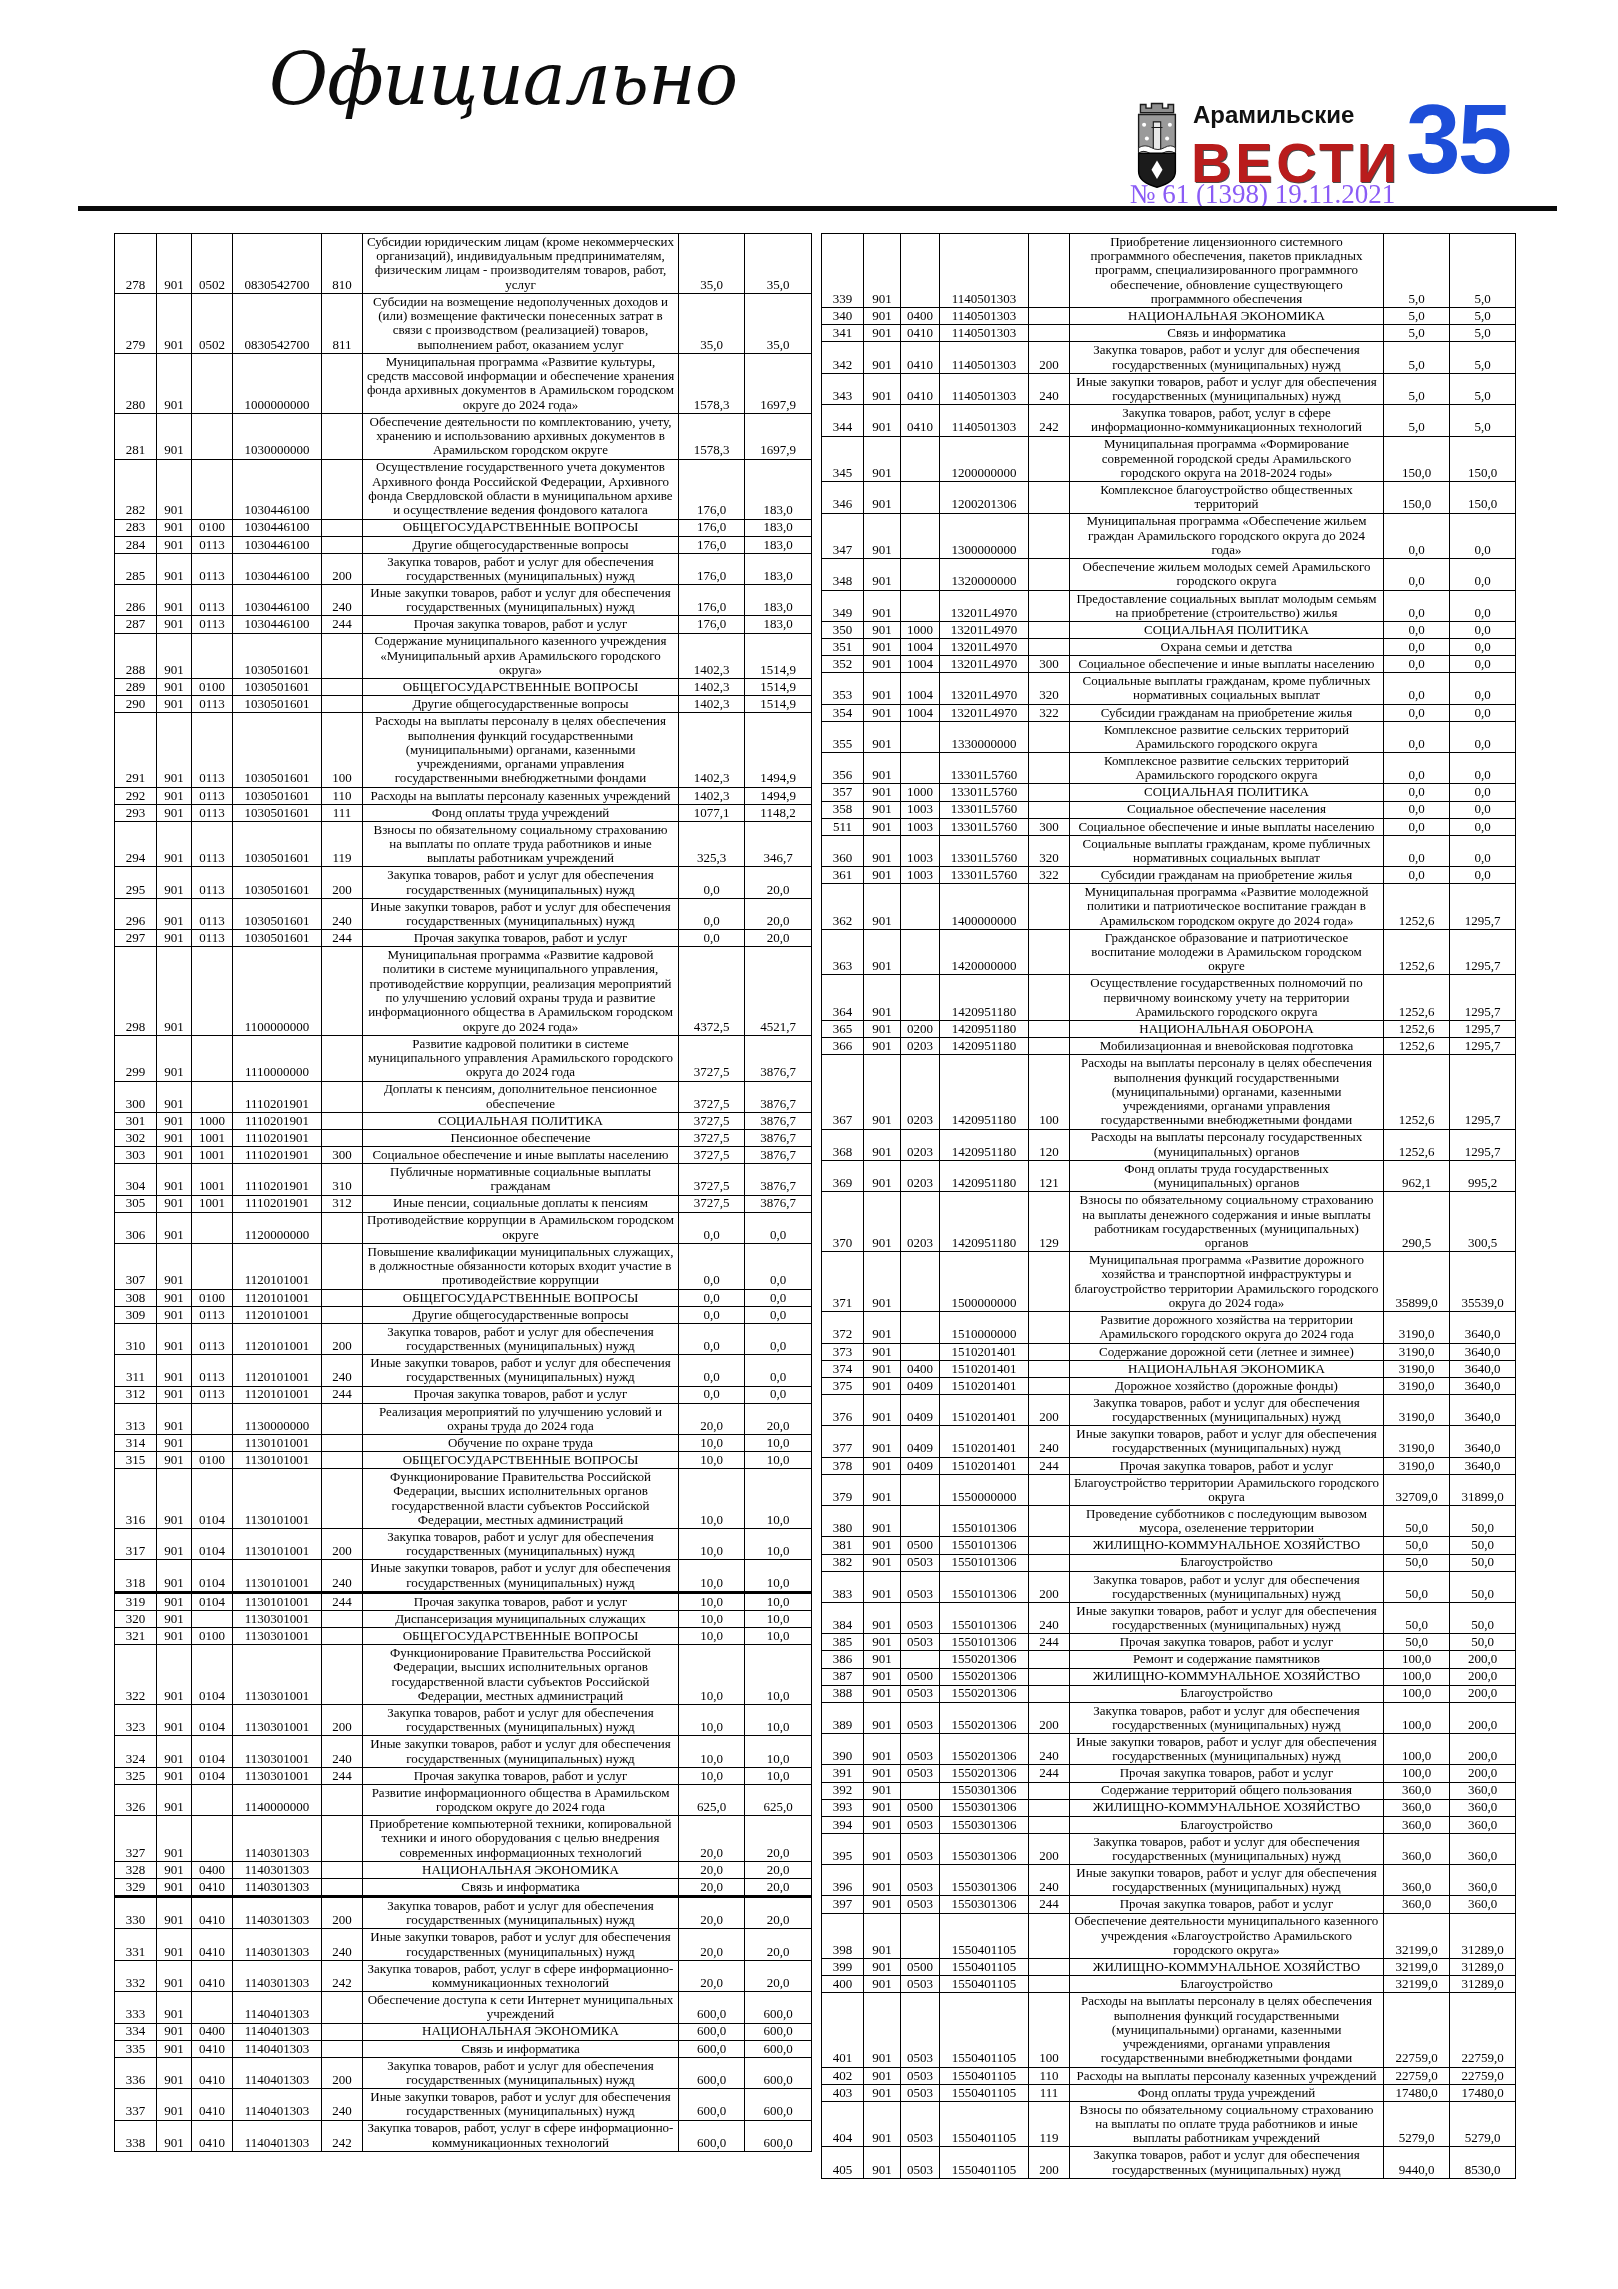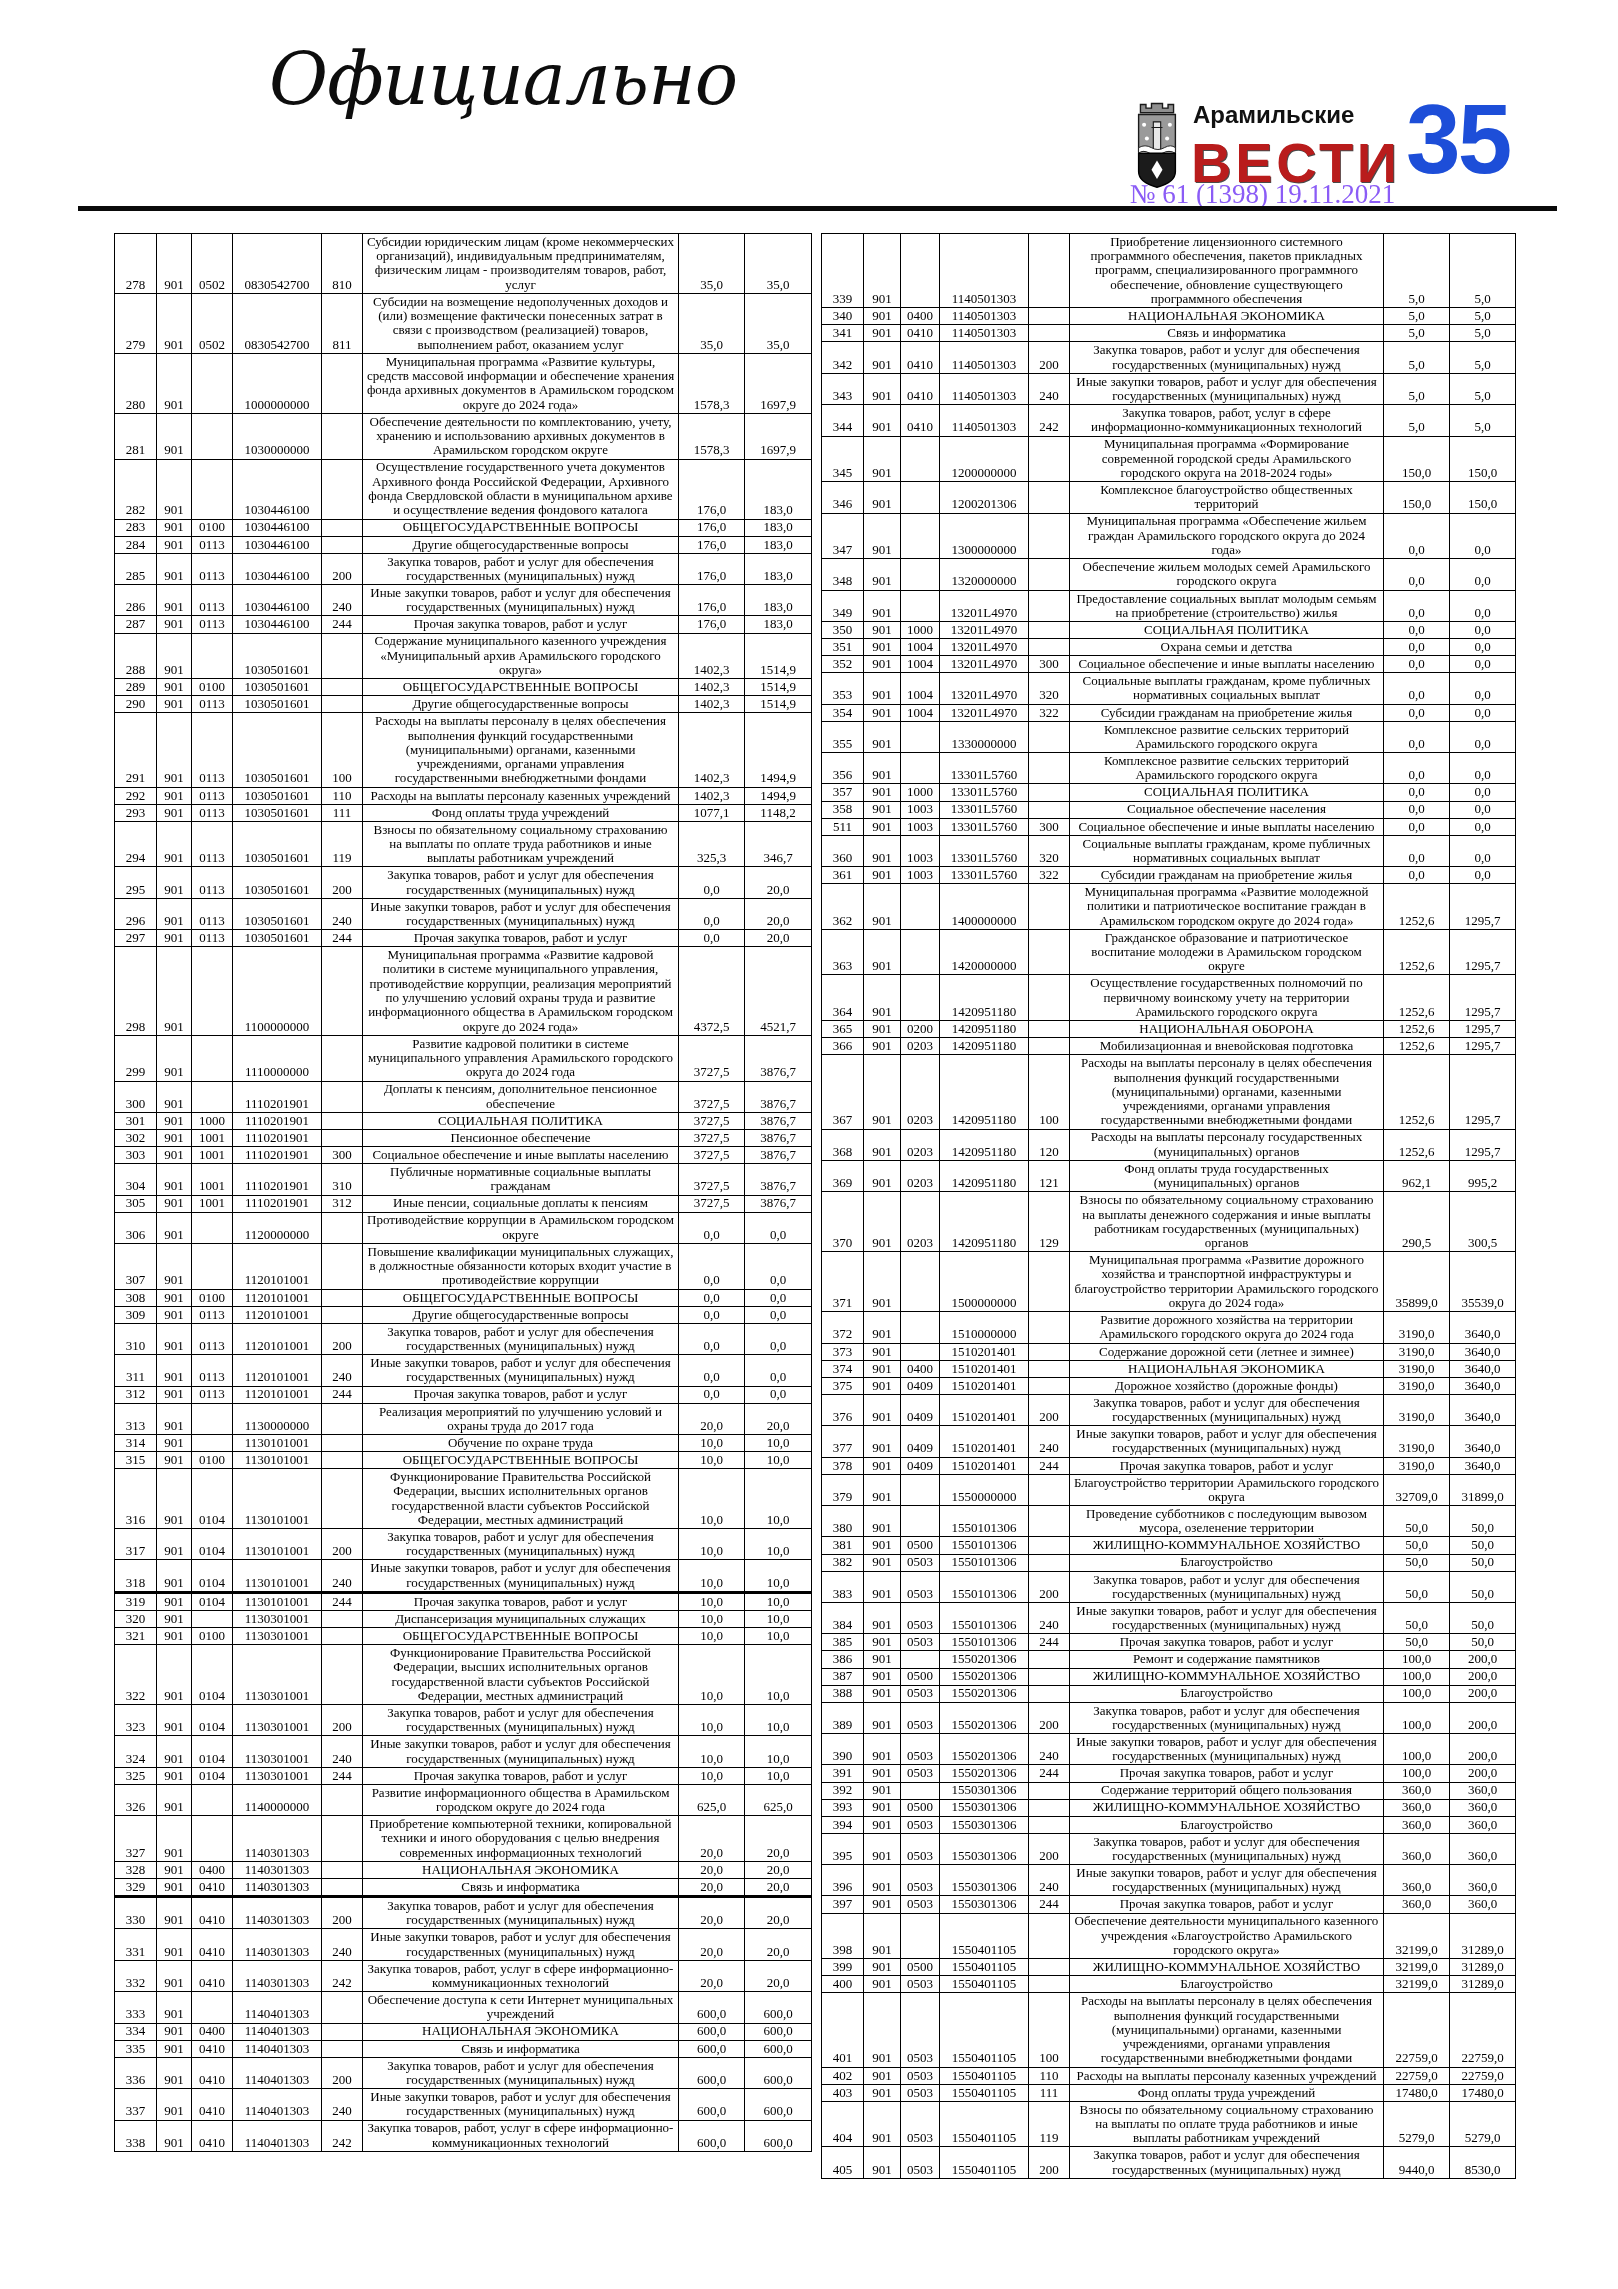--- a/index.html
+++ b/index.html
@@ -445,21 +445,21 @@
         <td class="c5">Прочая закупка товаров, работ и услуг</td>
         <td class="c6">0,0</td>
         <td class="c7">0,0</td>
       </tr>
       <tr>
         <td class="c0">313</td>
         <td class="c1">901</td>
         <td class="c2"></td>
         <td class="c3">1130000000</td>
         <td class="c4"></td>
-        <td class="c5">Реализация мероприятий по улучшению условий и охраны труда до 2017 года</td>
+        <td class="c5">Реализация мероприятий по улучшению условий и охраны труда до 2024 года</td>
         <td class="c6">20,0</td>
         <td class="c7">20,0</td>
       </tr>
       <tr>
         <td class="c0">314</td>
         <td class="c1">901</td>
         <td class="c2"></td>
         <td class="c3">1130101001</td>
         <td class="c4"></td>
         <td class="c5">Обучение по охране труда</td>

